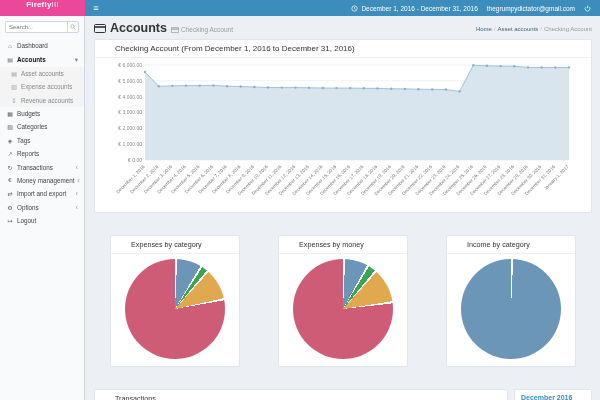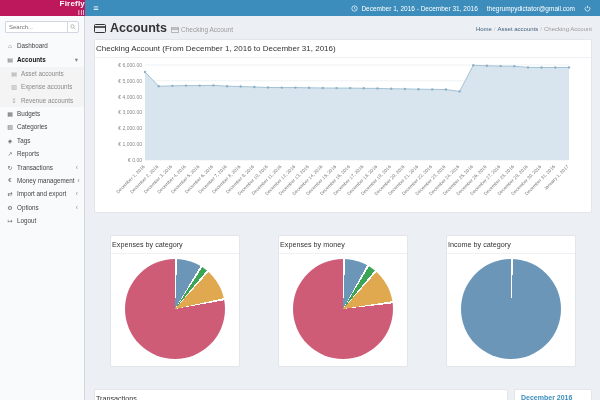--- a/index.html
+++ b/index.html
@@ -2,21 +2,21 @@
 <html><head>
 <meta charset="utf-8">
 <style>
   * { margin:0; padding:0; box-sizing:border-box; }
   html,body { width:600px; height:400px; overflow:hidden; }
   body { font-family:"Liberation Sans","DejaVu Sans",sans-serif; background:#ecf0f5; color:#333; position:relative; }
   svg text { font-family:"Liberation Sans","DejaVu Sans",sans-serif; }
 
   
   .navbar { height:16px; background:#3c8dbc; display:flex; align-items:stretch; color:#fff; }
-  .logo { width:85px; background:#be185d; display:flex; align-items:flex-end; justify-content:center; font-size:8px; letter-spacing:.2px;flex-direction:column; }
+  .logo { width:85px; background:#ec4899; display:flex; align-items:flex-start; justify-content:center; font-size:8px; letter-spacing:.2px; }
   .logo b { font-weight:bold; }
   .logo span.lite { font-weight:300; opacity:.85; }
   .hamburger { width:22px; display:flex; align-items:center; justify-content:center; font-size:9px; cursor:pointer; }
   .nav-right { margin-left:auto; display:flex; align-items:center; gap:9px; padding-right:9px; font-size:6.5px; }
   .nav-item { display:flex; align-items:center; gap:3px; white-space:nowrap; cursor:pointer; }
 
   
   .sidebar { position:absolute; left:0; top:16px; bottom:0; width:85px; background:#f9fafc; border-right:1px solid #d2d6de; }
   .search { display:flex; margin:5px 5px 6px; }
   .search input { width:100%; height:12px; font-size:6px; border:1px solid #d2d6de; border-right:none; border-radius:2px 0 0 2px; padding:0 3px; color:#555; background:#fff; outline:none; font-family:inherit; }
@@ -32,21 +32,21 @@
   .content { margin-left:86px; }
   .content-header { display:flex; justify-content:space-between; align-items:flex-start; padding:5px 8px 4px; }
   .page-title { display:flex; align-items:baseline; gap:4px; }
   .page-title h1 { font-size:12.5px; font-weight:600; color:#333; display:flex; align-items:center; gap:4px; }
   .page-sub { font-size:6.5px; color:#9a9a9a; display:flex; align-items:center; gap:2px; }
   .breadcrumb { font-size:6px; color:#999; margin-top:5px; white-space:nowrap; }
   .breadcrumb a { color:#44607a; text-decoration:none; cursor:pointer; }
   .breadcrumb .sep { margin:0 2px; color:#bbb; }
 
   .box { background:#fff; border:1px solid #e2e6ea; border-radius:2px; margin:0 8px 6px; }
-  .box-header { padding:4px 1px; border-bottom:1px solid #eef1f3; font-size:8px; color:#333; }
+  .box-header { padding:4px 20px; border-bottom:1px solid #eef1f3; font-size:8px; color:#333; }
   .box-header.small { font-size:7.2px; }
   .box-body { padding:2px 4px 0; }
 
   
   .row3 { display:flex; gap:6px; margin:0 8px 6px; }
   .row3 .box { flex:1; margin:16px; }
   .pie-body { display:flex; justify-content:center; padding:5px 0 7px; }
   .pie { width:100px; height:100px; border-radius:50%; }
 
   

